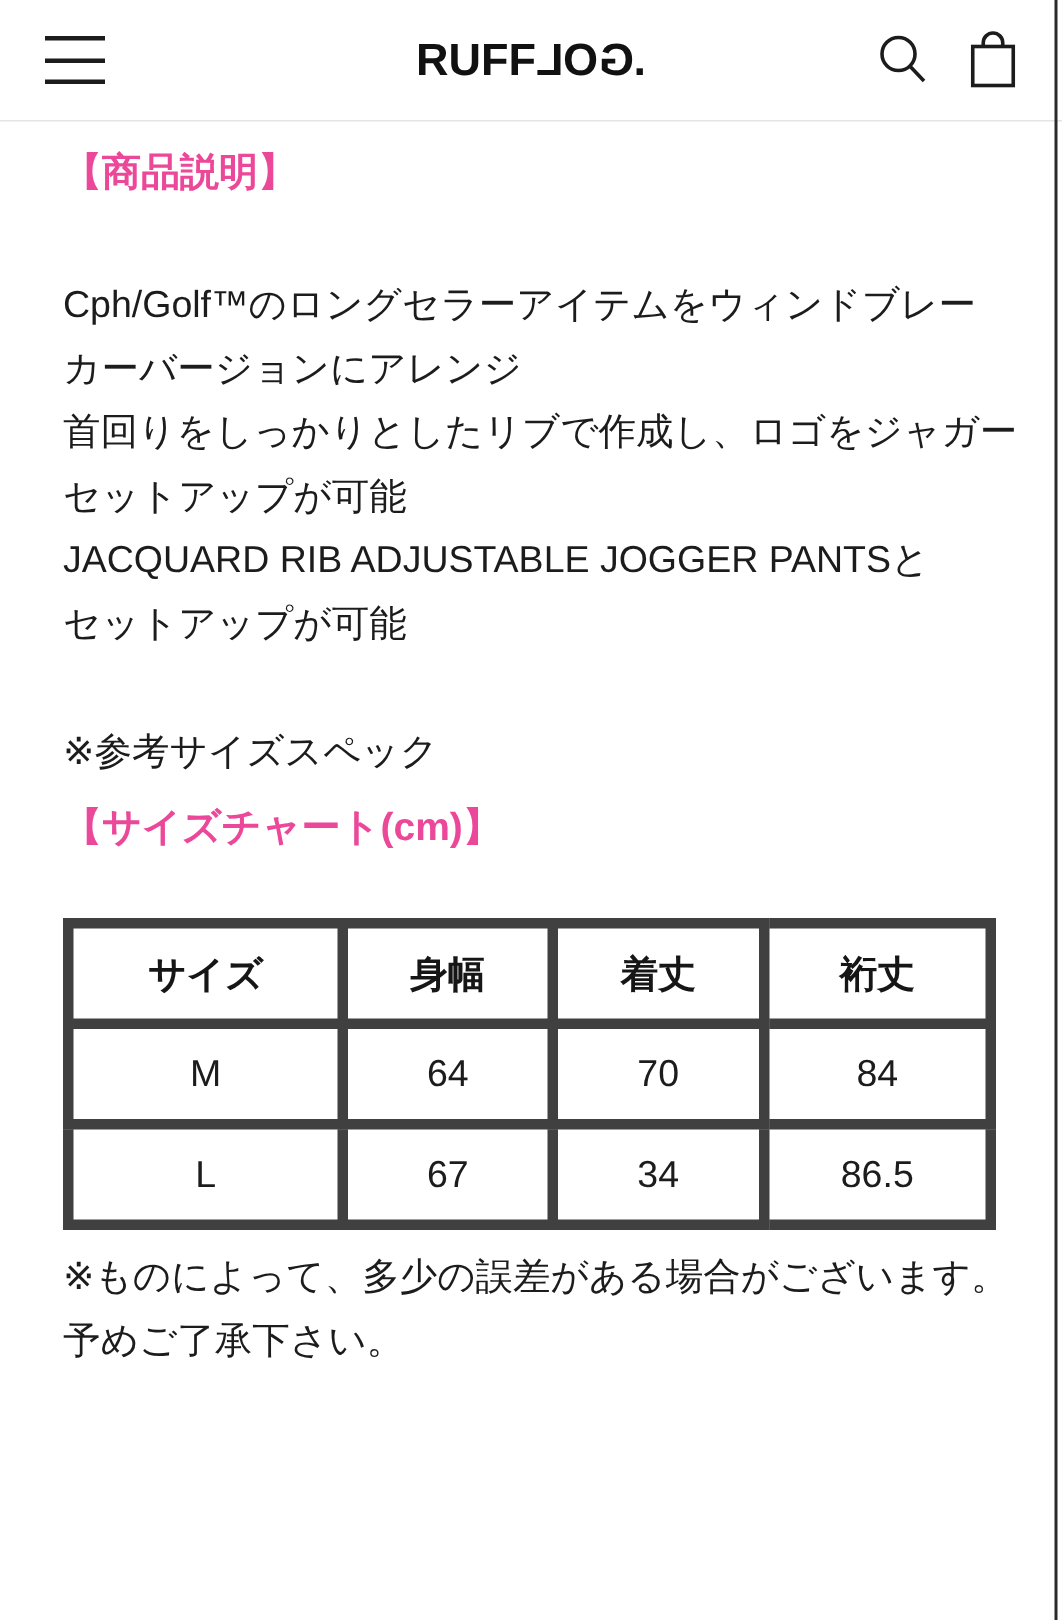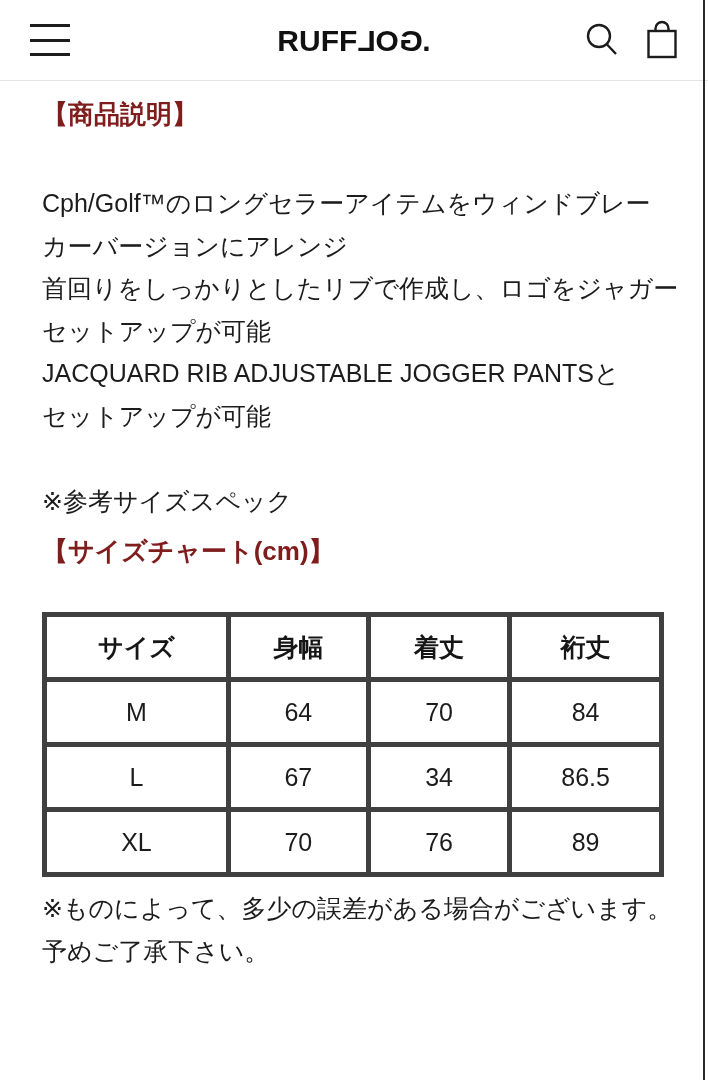--- a/index.html
+++ b/index.html
@@ -34,21 +34,21 @@
   .logo .flip{display:inline-block;transform:scaleX(-1);}
   .header-icons{
     position:absolute;right:28px;top:0;height:80px;
     display:flex;align-items:center;gap:24px;
   }
   .icon-btn{cursor:pointer;display:flex;align-items:center;justify-content:center;}
   .icon-btn svg{display:block;}
   
   .main{padding:0 42px;}
   .section-heading{
-    font-size:26px;font-weight:700;color:#7f1d1d;
+    font-size:26px;font-weight:700;color:#ec4899;
     margin:0;line-height:38px;
   }
   .heading-desc{margin-top:14px;}
   .heading-chart{margin-top:10px;}
   .textblock{font-size:25px;line-height:42.5px;color:#1c1c1c;}
   .desc{margin-top:49px;}
   .line{white-space:nowrap;}
   .blank-line{height:42.5px;}
   
   .size-table{
@@ -56,21 +56,21 @@
     border-collapse:collapse;
     table-layout:fixed;
     width:622px;
     font-size:25px;
   }
   .size-table col.c1{width:29.8%;}
   .size-table col.c2{width:22.7%;}
   .size-table col.c3{width:22.9%;}
   .size-table col.c4{width:24.6%;}
   .size-table th,.size-table td{
-    border:5px solid #404040;
+    border:7px solid #404040;
     text-align:center;vertical-align:middle;
     height:60px;padding:0;
   }
   .size-table th{font-weight:700;color:#161616;}
   .size-table td{font-weight:400;color:#1c1c1c;}
   .notes{margin-top:10px;}
   
   .screen-edge{
     position:absolute;top:0;right:3px;width:2px;height:1080px;
     background:#2a2a2a;
@@ -144,26 +144,20 @@
         <td>64</td>
         <td>70</td>
         <td>84</td>
       </tr>
       <tr>
         <td>L</td>
         <td>67</td>
         <td>34</td>
         <td>86.5</td>
       </tr>
-      <tr>
-        <td>XL</td>
-        <td>70</td>
-        <td>76</td>
-        <td>89</td>
-      </tr>
     </tbody>
   </table>
 
   <div class="textblock notes">
     <div class="line">※ものによって、多少の誤差がある場合がございます。</div>
     <div class="line">予めご了承下さい。</div>
   </div>
 
 </main>
 

